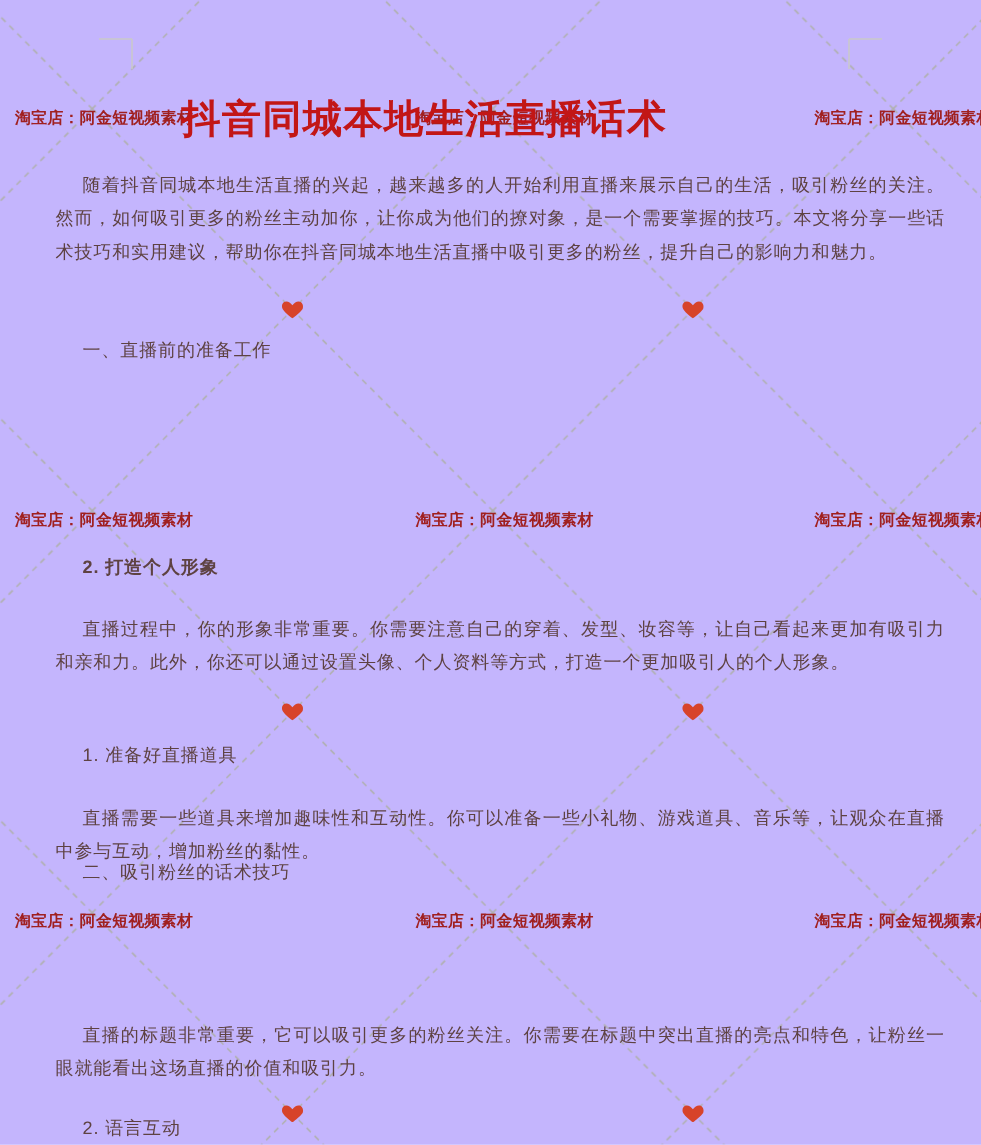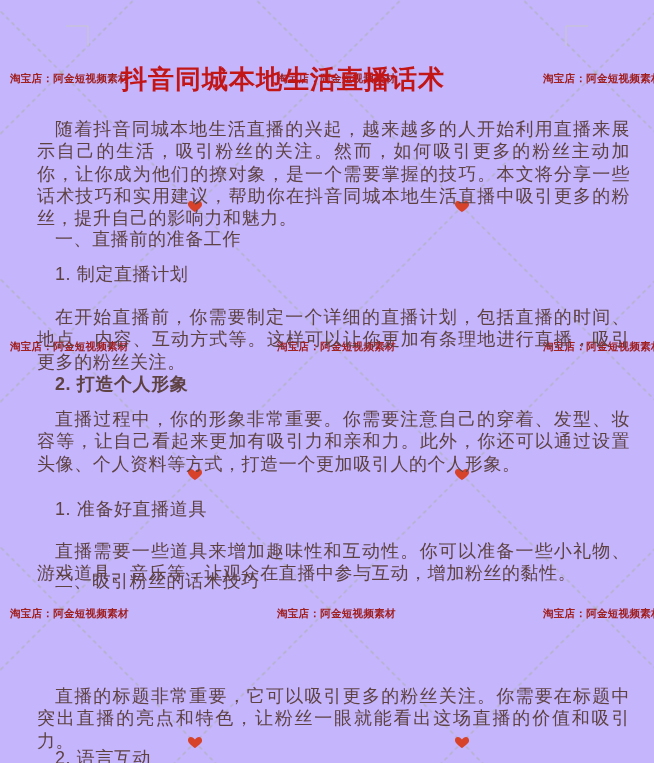--- a/index.html
+++ b/index.html
@@ -40,21 +40,21 @@
   .doc-title{
     position:absolute;top:45px;left:0;width:566px;
     text-align:center;
     font-size:26px;font-weight:bold;
     color:#c21616;
     letter-spacing:1px;
     z-index:3;
   }
   .tblock{
     position:absolute;left:37px;right:24px;
-    font-size:18px;line-height:22.3px;
+    font-size:12px;line-height:22.3px;
     color:#5e4242;
     text-align:justify;
     text-indent:18px;
     letter-spacing:0.6px;
     z-index:3;
   }
   .b-intro   {top:100px;}
   .b-sec1    {top:210px;}
   .b-s1h1    {top:245px;}
   .b-s1p1    {top:288px;}
@@ -125,22 +125,20 @@
     <span class="wm pos-c">淘宝店：阿金短视频素材</span>
     <span class="wm pos-r">淘宝店：阿金短视频素材</span>
   </div>
 
   <h1 class="doc-title">抖音同城本地生活直播话术</h1>
 
   <p class="tblock b-intro">随着抖音同城本地生活直播的兴起，越来越多的人开始利用直播来展示自己的生活，吸引粉丝的关注。然而，如何吸引更多的粉丝主动加你，让你成为他们的撩对象，是一个需要掌握的技巧。本文将分享一些话术技巧和实用建议，帮助你在抖音同城本地生活直播中吸引更多的粉丝，提升自己的影响力和魅力。</p>
 
   <p class="tblock b-sec1">一、直播前的准备工作</p>
 
-  <p class="tblock b-s1h1">1. 制定直播计划</p>
-  <p class="tblock b-s1p1">在开始直播前，你需要制定一个详细的直播计划，包括直播的时间、地点、内容、互动方式等。这样可以让你更加有条理地进行直播，吸引更多的粉丝关注。</p>
 
   <p class="tblock b-s1h2">2. 打造个人形象</p>
   <p class="tblock b-s1p2">直播过程中，你的形象非常重要。你需要注意自己的穿着、发型、妆容等，让自己看起来更加有吸引力和亲和力。此外，你还可以通过设置头像、个人资料等方式，打造一个更加吸引人的个人形象。</p>
 
   <p class="tblock b-s1h3">1. 准备好直播道具</p>
   <p class="tblock b-s1p3">直播需要一些道具来增加趣味性和互动性。你可以准备一些小礼物、游戏道具、音乐等，让观众在直播中参与互动，增加粉丝的黏性。</p>
 
   <p class="tblock b-sec2">二、吸引粉丝的话术技巧</p>
 
   <p class="tblock b-s2p1">直播的标题非常重要，它可以吸引更多的粉丝关注。你需要在标题中突出直播的亮点和特色，让粉丝一眼就能看出这场直播的价值和吸引力。</p>

